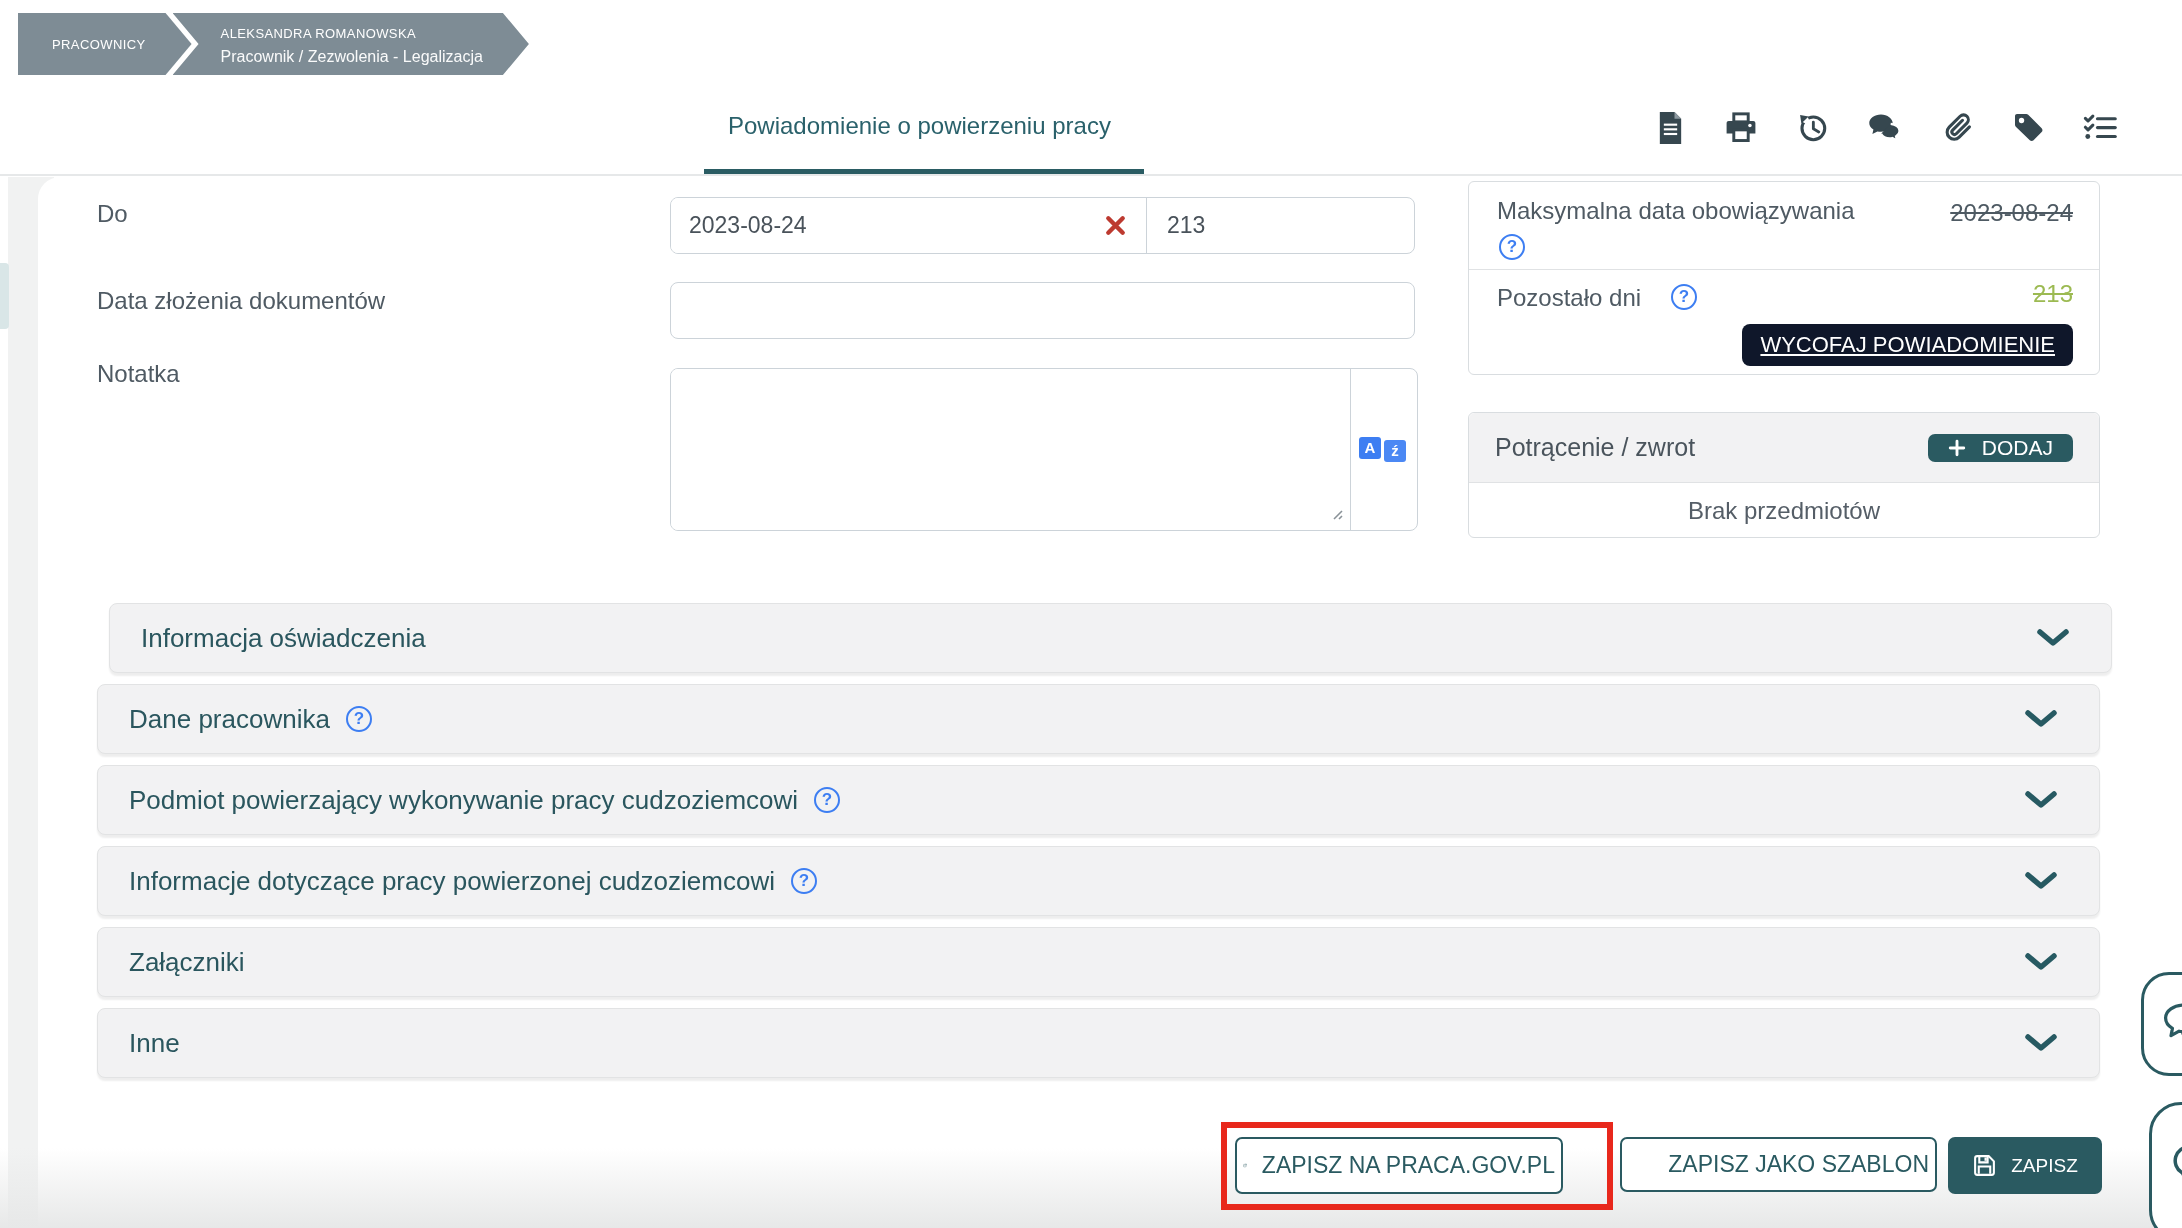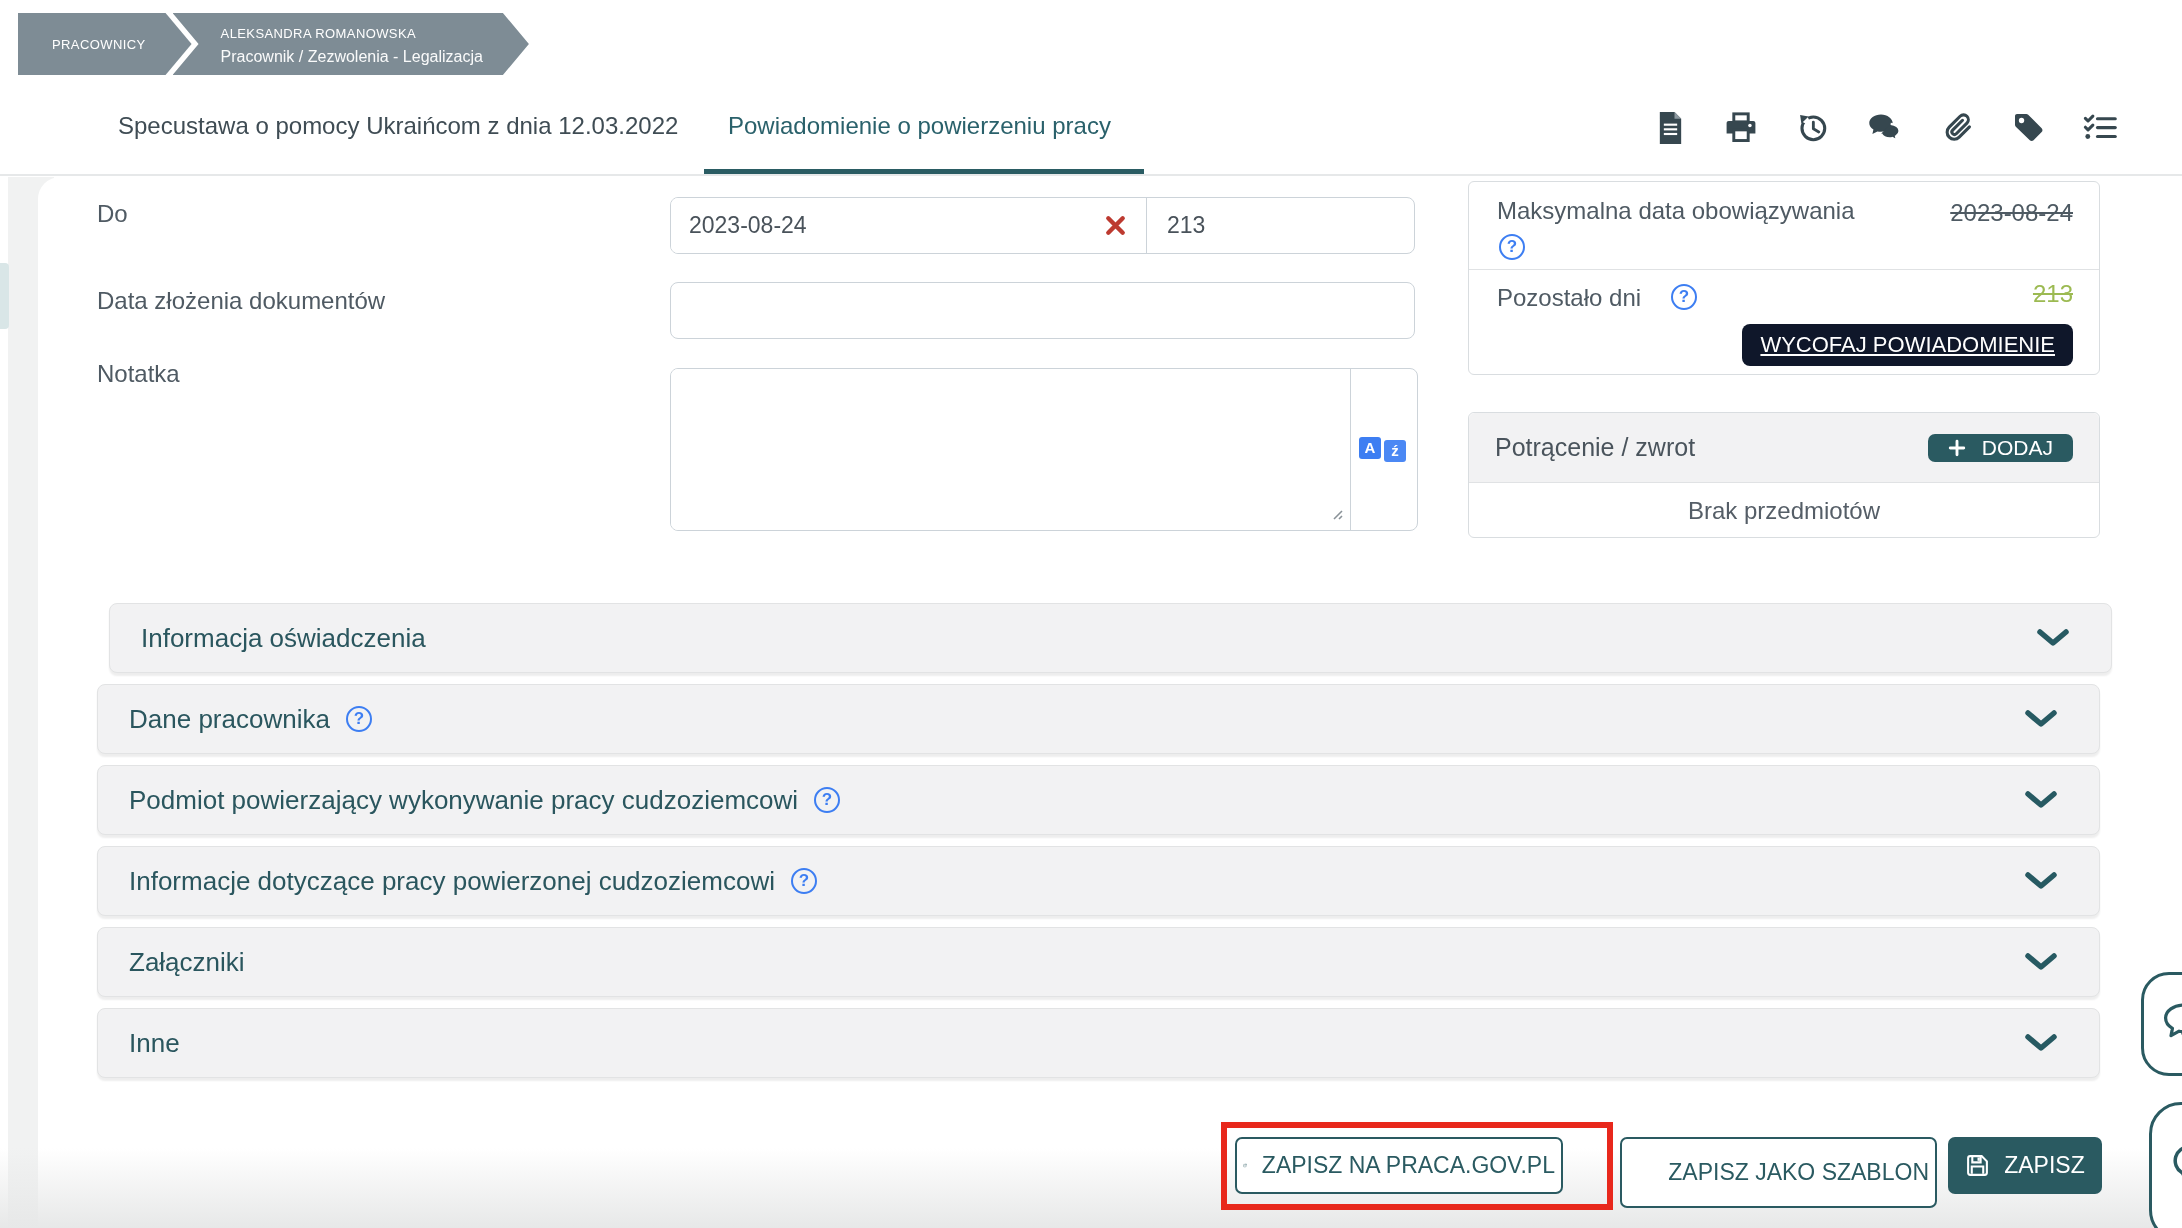--- a/index.html
+++ b/index.html
@@ -74,21 +74,21 @@
        padding:0 40px 0 31px;cursor:pointer;}
   .acc-label{font-size:26px;color:#2a565e;display:flex;align-items:center;gap:16px;}
   .acc-chevron{margin-left:auto;display:flex;align-items:center;}
 
   
   .red-annot{left:1221px;top:1122px;width:392px;height:88px;box-sizing:border-box;border:6px solid #e8281c;}
   .btn-outline{box-sizing:border-box;border:2px solid #2a5a61;border-radius:7px;background:#fff;color:#2a5a61;
                font-family:inherit;font-size:23px;display:flex;align-items:center;justify-content:center;gap:15px;
                cursor:pointer;white-space:nowrap;}
   .btn-solid{box-sizing:border-box;border:none;border-radius:7px;background:#2a5a61;color:#fff;
-             font-family:inherit;font-size:23px;display:flex;align-items:center;justify-content:center;gap:14px;
+             font-family:inherit;font-size:19px;display:flex;align-items:center;justify-content:center;gap:14px;
              cursor:pointer;white-space:nowrap;}
 
   
   .float-w{box-sizing:border-box;background:#fff;border:3px solid #2a5a61;display:flex;align-items:center;cursor:pointer;}
   .w-chat{left:2141px;top:972px;width:130px;height:104px;border-radius:28px;padding-left:18px;}
   .w-bulb{left:2149px;top:1102px;width:130px;height:140px;border-radius:32px;padding-left:16px;align-items:flex-start;padding-top:38px;}
 </style>
 </head>
 <body>
 
@@ -102,21 +102,20 @@
   <div class="abs bc">
     <div class="bc-item">
       <div class="bc-title">PRACOWNICY</div>
     </div>
     <div class="bc-item">
       <div class="bc-title">ALEKSANDRA ROMANOWSKA</div>
       <div class="bc-sub">Pracownik / Zezwolenia - Legalizacja</div>
     </div>
   </div>
 
-  <div class="abs tab tab-inactive" style="left:118px;top:112px;">Specustawa o pomocy Ukraińcom z dnia 12.03.2022</div>
   <div class="abs tab tab-active" style="left:728px;top:112px;">Powiadomienie o powierzeniu pracy</div>
   <div class="abs tab-underline"></div>
   <div class="abs header-border"></div>
 
   <div class="abs toolbar-icon" style="left:1653px;">
     <svg width="27" height="32" viewBox="0 0 20 24">
         <path d="M2 0h11l5 5v19H2z" fill="#36474f"></path>
         <path d="M13 0l5 5h-5z" fill="#8d99a0"></path>
         <g stroke="#fff" stroke-width="1.6">
           <line x1="5" y1="9.5" x2="15" y2="9.5"></line>
@@ -291,21 +290,21 @@
 
   <div class="abs red-annot"></div>
   <button class="abs btn-outline" style="left:1235px;top:1137px;width:328px;height:57px;">
     <svg width="27" height="27" viewBox="0 0 24 24" fill="none" stroke="#2a5a61" stroke-width="2.1" stroke-linecap="round" stroke-linejoin="round">
         <path d="M10.5 5H5.2c-1.1 0-2 .9-2 2v11.8c0 1.1.9 2 2 2H17c1.1 0 2-.9 2-2v-5.3"></path>
         <path d="M14.5 3H21v6.5"></path>
         <path d="M20.5 3.5 11 13"></path>
       </svg>
     <span>ZAPISZ NA PRACA.GOV.PL</span>
   </button>
-  <button class="abs btn-outline" style="left:1620px;top:1137px;width:317px;height:71px;gap:40px;">
+  <button class="abs btn-outline" style="left:1620px;top:1137px;width:317px;height:55px;gap:40px;">
     <svg width="25" height="25" viewBox="0 0 24 24" fill="none" stroke="#2a5a61" stroke-width="2">
         <path d="M3 5c0-1.1.9-2 2-2h11l5 5v11c0 1.1-.9 2-2 2H5c-1.1 0-2-.9-2-2z"></path>
         <path d="M7 3v6h8V3"></path>
         <rect x="12" y="4.3" width="2.2" height="3.2" fill="#2a5a61" stroke="none"></rect>
         <path d="M6.5 20v-7h11v7"></path>
       </svg>
     <span>ZAPISZ JAKO SZABLON</span>
   </button>
   <button class="abs btn-solid" style="left:1948px;top:1137px;width:154px;height:57px;">
     <svg width="25" height="25" viewBox="0 0 24 24" fill="none" stroke="#ffffff" stroke-width="2">

